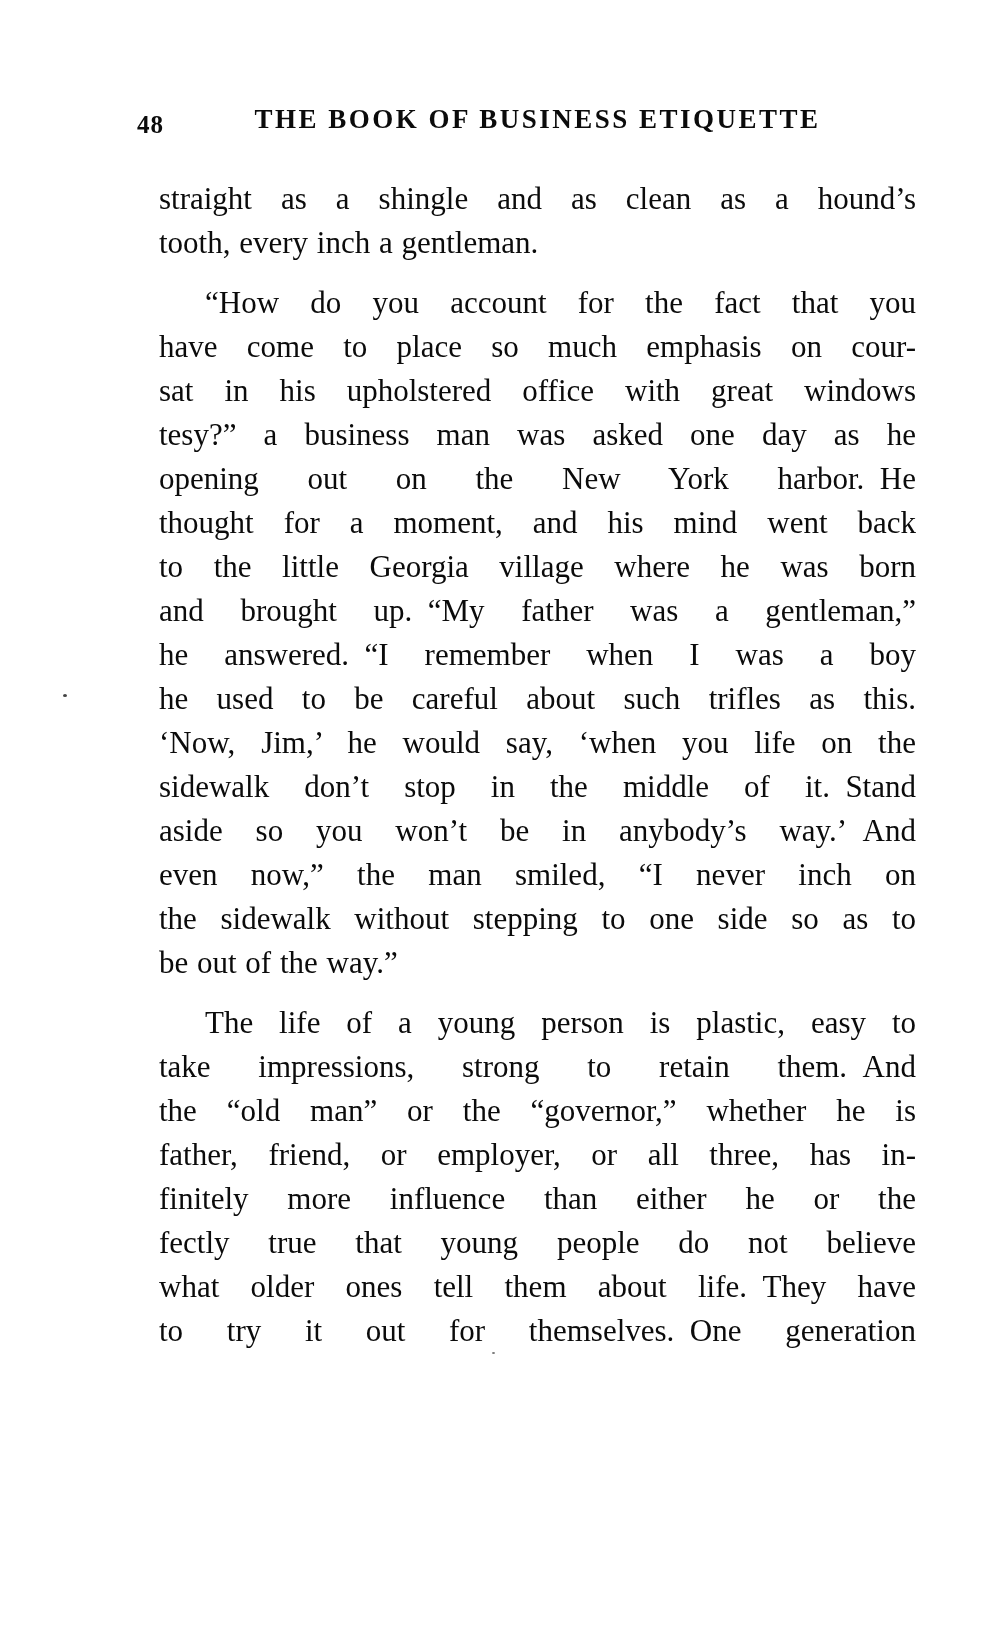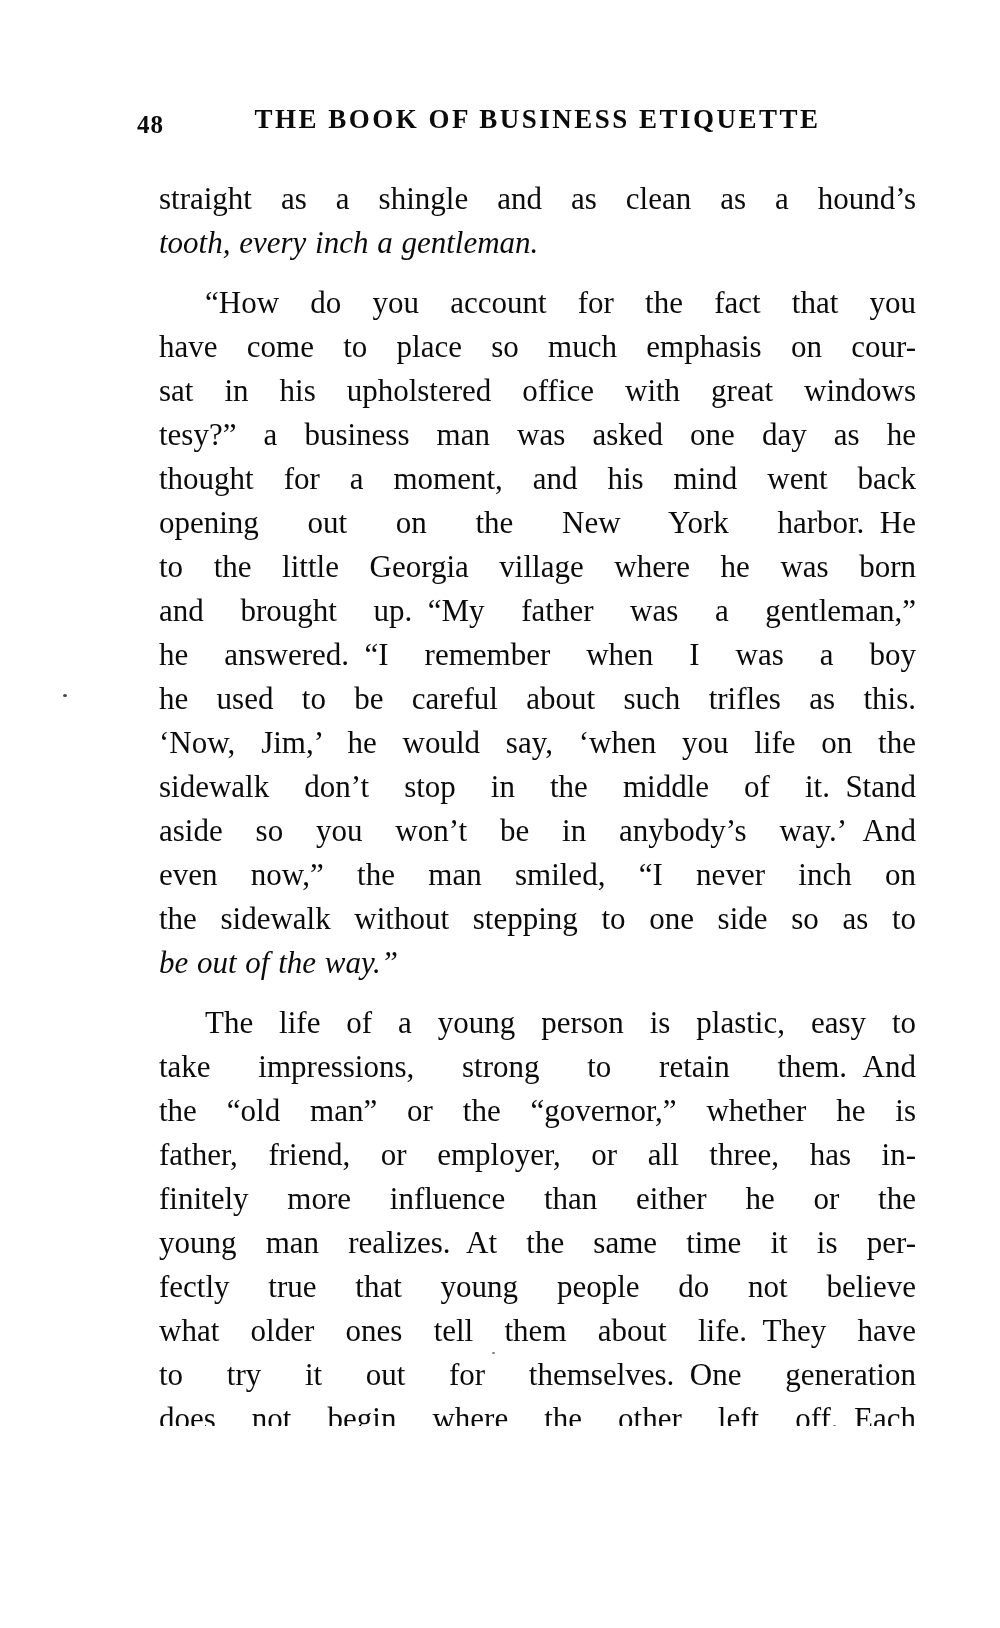--- a/index.html
+++ b/index.html
@@ -55,21 +55,20 @@
     line-height: 44px;
     height: 44px;
     white-space: nowrap;
     text-align: justify;
     text-align-last: justify;
     word-spacing: 1px;
   }
   .line.no-justify {
     text-align: left;
     text-align-last: left;
-    font-style: italic;
   }
   .line.indent {
     padding-left: 46px;
   }
   .speck {
     position: absolute;
     background: #444;
     border-radius: 50%;
   }
   .speck-1 {
@@ -98,42 +97,40 @@
   <div class="body-text" id="body-text">
       <div class="paragraph">
         <div class="line">straight as a shingle and as clean as a hound’s</div>
         <div class="line no-justify">tooth, every inch a gentleman.</div>
       </div>
       <div class="paragraph">
         <div class="line indent">“How do you account for the fact that you</div>
         <div class="line">have come to place so much emphasis on cour-</div>
         <div class="line">sat in his upholstered office with great windows</div>
         <div class="line">tesy?” a business man was asked one day as he</div>
+        <div class="line">opening out on the New York harbor. He</div>
         <div class="line">thought for a moment, and his mind went back</div>
-        <div class="line">opening out on the New York harbor. He</div>
         <div class="line">to the little Georgia village where he was born</div>
         <div class="line">and brought up. “My father was a gentleman,”</div>
         <div class="line">he answered. “I remember when I was a boy</div>
         <div class="line">he used to be careful about such trifles as this.</div>
         <div class="line">‘Now, Jim,’ he would say, ‘when you life on the</div>
         <div class="line">sidewalk don’t stop in the middle of it. Stand</div>
         <div class="line">aside so you won’t be in anybody’s way.’ And</div>
         <div class="line">even now,” the man smiled, “I never inch on</div>
         <div class="line">the sidewalk without stepping to one side so as to</div>
         <div class="line no-justify">be out of the way.”</div>
       </div>
       <div class="paragraph">
         <div class="line indent">The life of a young person is plastic, easy to</div>
         <div class="line">take impressions, strong to retain them. And</div>
         <div class="line">the “old man” or the “governor,” whether he is</div>
         <div class="line">father, friend, or employer, or all three, has in-</div>
         <div class="line">finitely more influence than either he or the</div>
-        <div class="line">young man realizes. At the same time it is per-</div>
         <div class="line">fectly true that young people do not believe</div>
         <div class="line">what older ones tell them about life. They have</div>
         <div class="line">to try it out for themselves. One generation</div>
-        <div class="line">does not begin where the other left off. Each</div>
       </div>
     </div>
 
   <div class="speck speck-1"></div>
   <div class="speck speck-2"></div>
 </div>
 
 </body></html>

